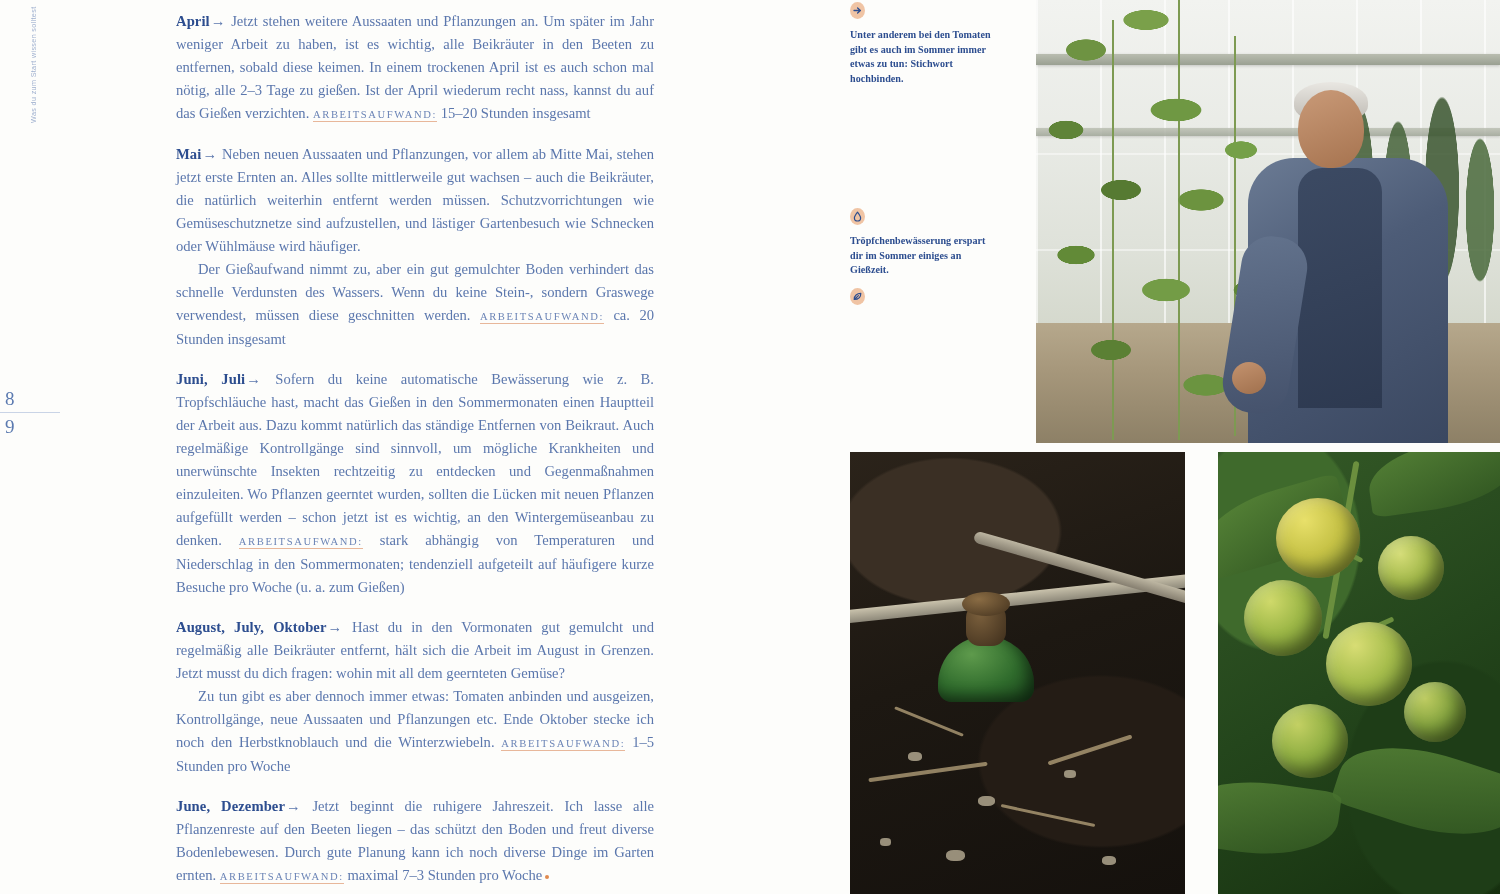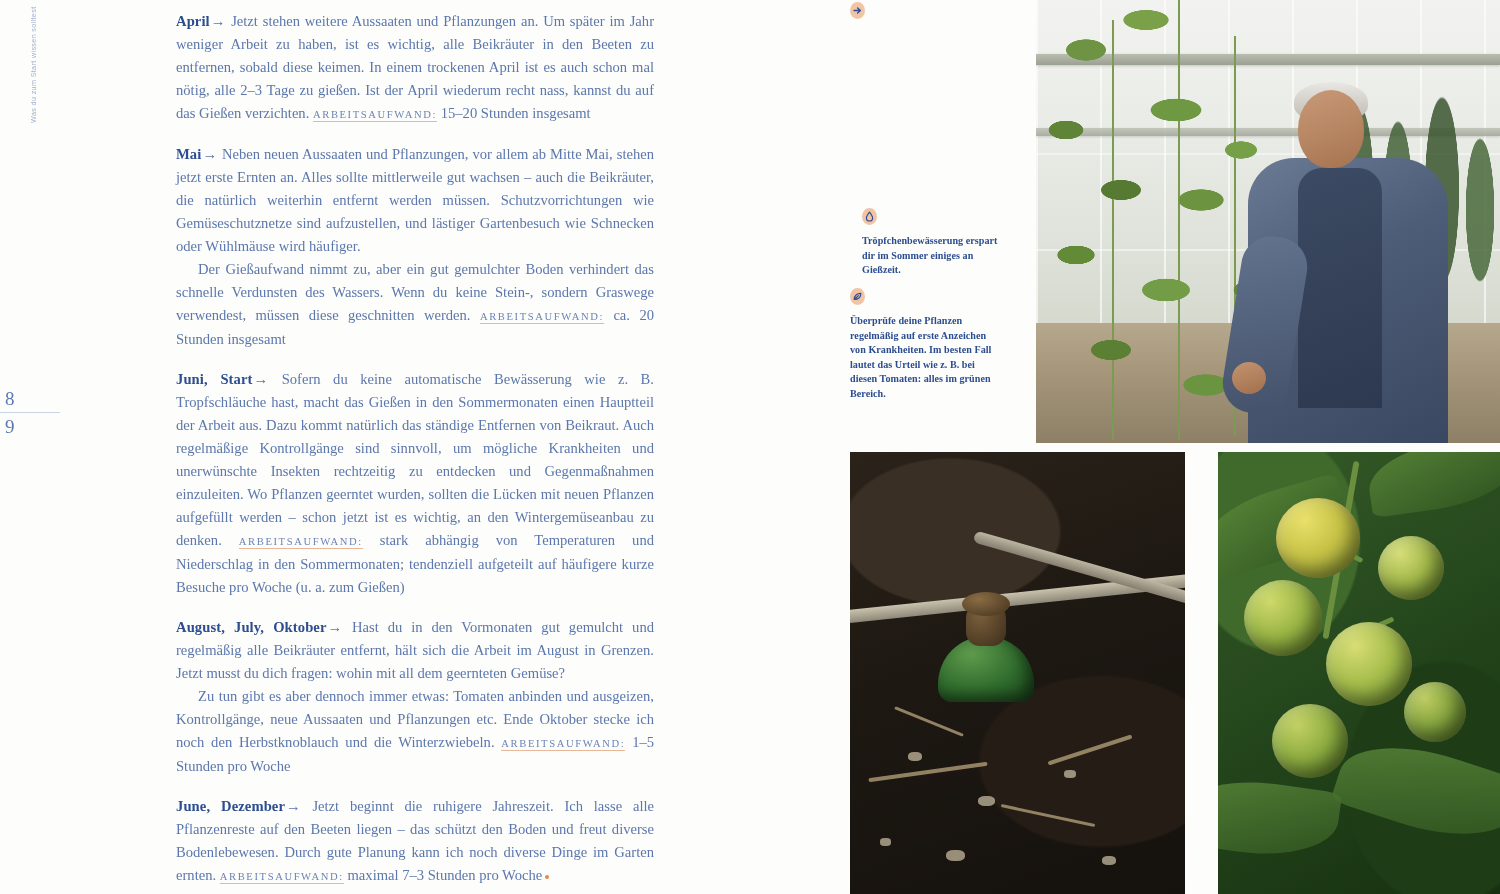--- a/index.html
+++ b/index.html
@@ -254,21 +254,21 @@
     <span class="lead">Mai</span><span class="arrow">→</span>
     <span>Neben neuen Aussaaten und Pflanzungen, vor allem ab Mitte Mai, stehen jetzt erste Ernten an. Alles sollte mittlerweile gut wachsen – auch die Beikräuter, die natürlich weiterhin entfernt werden müssen. Schutzvorrichtungen wie Gemüseschutznetze sind aufzustellen, und lästiger Gartenbesuch wie Schnecken oder Wühlmäuse wird häufiger.</span>
   </div>
   <div class="para indent">
     <span>Der Gießaufwand nimmt zu, aber ein gut gemulchter Boden verhindert das schnelle Verdunsten des Wassers. Wenn du keine Stein-, sondern Graswege verwendest, müssen diese geschnitten werden.</span>
     <span class="aufwand">Arbeitsaufwand:</span>
     <span>ca. 20 Stunden insgesamt</span>
   </div>
 
   <div class="para">
-    <span class="lead">Juni, Start</span><span class="arrow">→</span>
+    <span class="lead">Juni, Juli</span><span class="arrow">→</span>
     <span>Sofern du keine automatische Bewässerung wie z. B. Tropfschläuche hast, macht das Gießen in den Sommermonaten einen Hauptteil der Arbeit aus. Dazu kommt natürlich das ständige Entfernen von Beikraut. Auch regelmäßige Kontrollgänge sind sinnvoll, um mögliche Krankheiten und unerwünschte Insekten rechtzeitig zu entdecken und Gegenmaßnahmen einzuleiten. Wo Pflanzen geerntet wurden, sollten die Lücken mit neuen Pflanzen aufgefüllt werden – schon jetzt ist es wichtig, an den Wintergemüseanbau zu denken.</span>
     <span class="aufwand">Arbeitsaufwand:</span>
     <span>stark abhängig von Temperaturen und Niederschlag in den Sommermonaten; tendenziell aufgeteilt auf häufigere kurze Besuche pro Woche (u. a. zum Gießen)</span>
   </div>
 
   <div class="para tight">
     <span class="lead">August, July, Oktober</span><span class="arrow">→</span>
     <span>Hast du in den Vormonaten gut gemulcht und regelmäßig alle Beikräuter entfernt, hält sich die Arbeit im August in Grenzen. Jetzt musst du dich fragen: wohin mit all dem geernteten Gemüse?</span>
   </div>
   <div class="para indent">
@@ -286,38 +286,38 @@
 </div>
 
 <div class="capcol">
 
   <div class="capblock" style="top:2px;">
     <div class="badge">
       <svg width="15" height="17" viewBox="0 0 15 17" aria-hidden="true">
         <path d="M4 8.5 H10 M7.6 6 L10.4 8.5 L7.6 11" fill="none" stroke="#2c4d8f" stroke-width="1.3" stroke-linecap="round" stroke-linejoin="round"></path>
       </svg>
     </div>
-  </div>
-
-  <div class="capblock" style="top:208px;margin-left:12px;">
+    <div class="txt">Unter anderem bei den Tomaten gibt es auch im Sommer immer etwas zu tun: Stichwort hochbinden.</div>
+  </div>
+
+  <div class="capblock" style="top:208px;">
     <div class="badge">
       <svg width="15" height="17" viewBox="0 0 15 17" aria-hidden="true">
         <path d="M7.5 4.2 C5.4 7 4.4 8.4 4.4 9.9 a3.1 3.1 0 0 0 6.2 0 c0-1.5-1-2.9-3.1-5.7z" fill="none" stroke="#2c4d8f" stroke-width="1.2" stroke-linejoin="round"></path>
       </svg>
     </div>
     <div class="txt">Tröpfchenbewässerung erspart dir im Sommer einiges an Gießzeit.</div>
   </div>
 
   <div class="capblock" style="top:288px;">
     <div class="badge">
       <svg width="15" height="17" viewBox="0 0 15 17" aria-hidden="true">
         <path d="M4.2 11.4 C4.2 7.6 7 5.4 10.8 5.4 C10.8 9.2 8 11.4 4.2 11.4z M4.6 11.2 L8.4 7.6" fill="none" stroke="#2c4d8f" stroke-width="1.2" stroke-linecap="round" stroke-linejoin="round"></path>
       </svg>
     </div>
-    <div class="txt">Überprüfe deine Pflanzen regelmäßig auf erste Anzeichen von Krankheiten. Im besten Fall lautet das Urteil wie z. B. bei diesen Tomaten: alles im grünen Bereich.</div>
   </div>
 </div>
 
 <div class="photo" id="photo-greenhouse">
   <div class="gh-sky"></div>
   <div class="gh-frame"></div>
   <div class="gh-beam" style="top:54px;"></div>
   <div class="gh-beam" style="top:128px;height:8px;opacity:.8;"></div>
   <div class="gh-far-trees"></div>
   <div class="gh-ground"></div>

